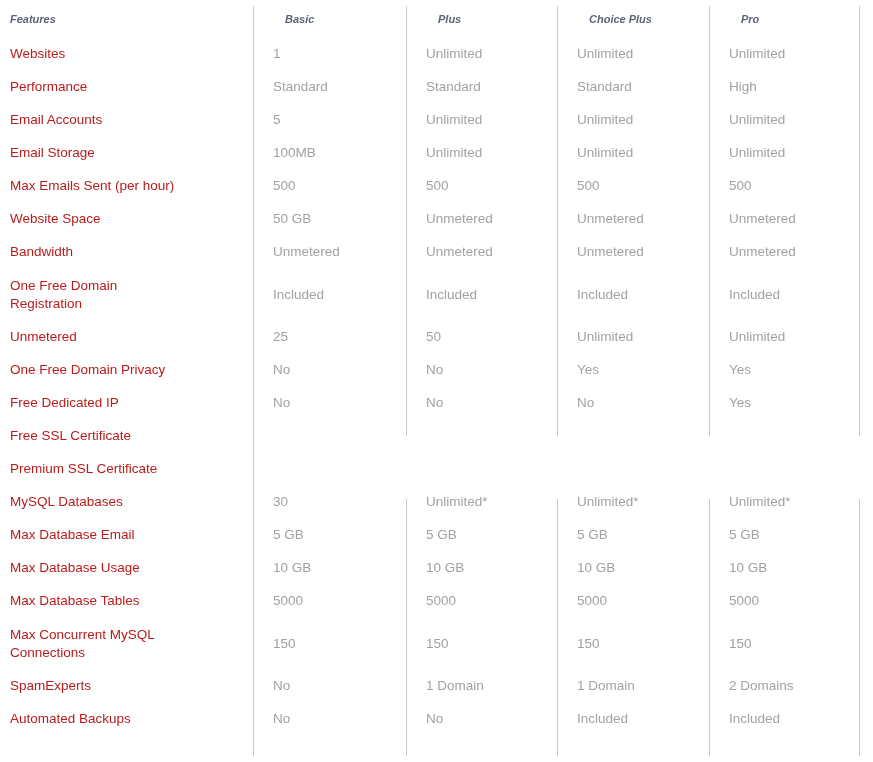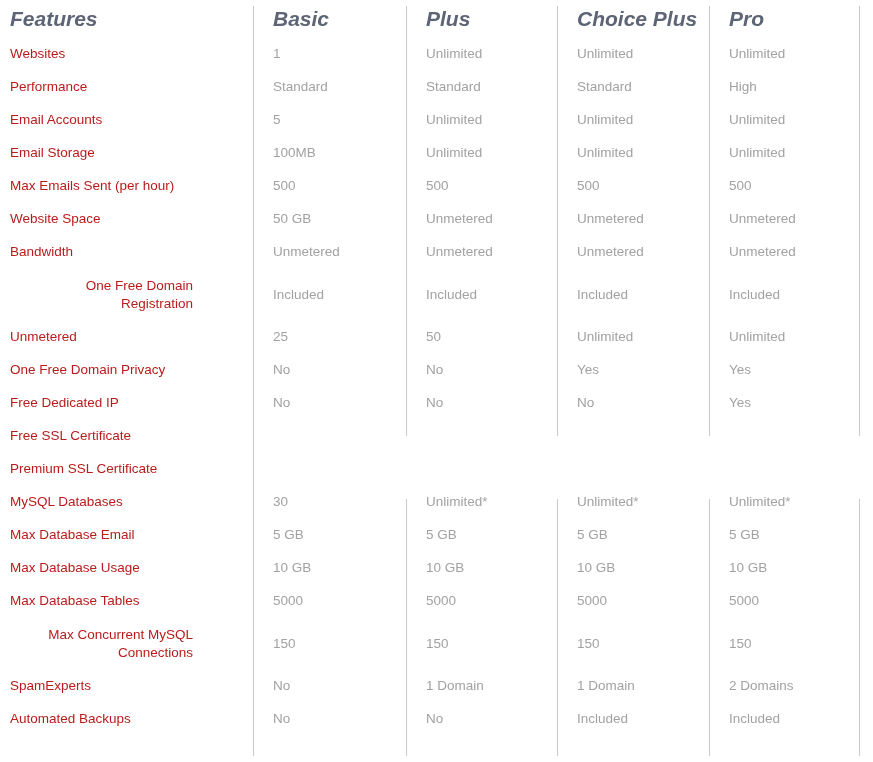--- a/index.html
+++ b/index.html
@@ -34,28 +34,28 @@
   table.compare col.c-feature { width: 253px; }
   table.compare col.c-plan1   { width: 153px; }
   table.compare col.c-plan2   { width: 151px; }
   table.compare col.c-plan3   { width: 152px; }
   table.compare col.c-plan4   { width: 164px; }
 
   thead th {
     text-align: left;
     font-style: italic;
     font-weight: bold;
-    font-size: 21px;
+    font-size: 11px;
     color: #5d6475;
     padding: 0 0 0 10px;
     height: 38px;
     vertical-align: middle;
     white-space: nowrap;
   }
-  thead th.h-plan { padding-left: 20px; font-style: italic; }
+  thead th.h-plan { padding-left: 32px; font-style: italic; }
 
   tbody td {
     font-size: 13.5px;
     font-weight: normal;
     color: #a2a2a2;
     padding: 0 6px 0 10px;
     height: 33px;
     vertical-align: middle;
     line-height: 1.35;
   }
@@ -64,21 +64,20 @@
   tbody tr.tall td { height: 52px; }
   tbody tr.blank td { height: 33px; }
 
   td.feature-name {
     color: #b91c1c;
   }
   td.feature-name.wrap {
     white-space: normal;
     padding-right: 60px;
     line-height: 1.3;
-    text-align: right;
   }
 
   
   .rules {
     position: absolute;
     inset: 0;
     z-index: 1;
     pointer-events: none;
   }
   .rule {

